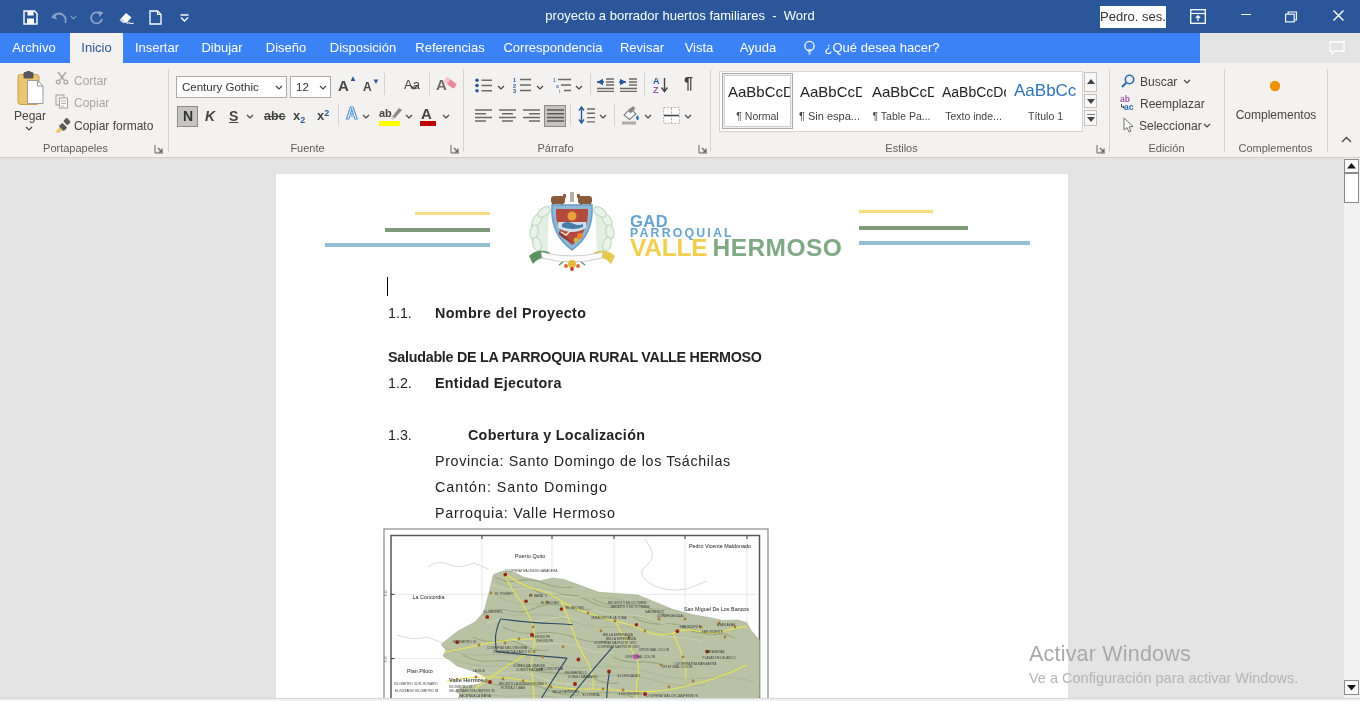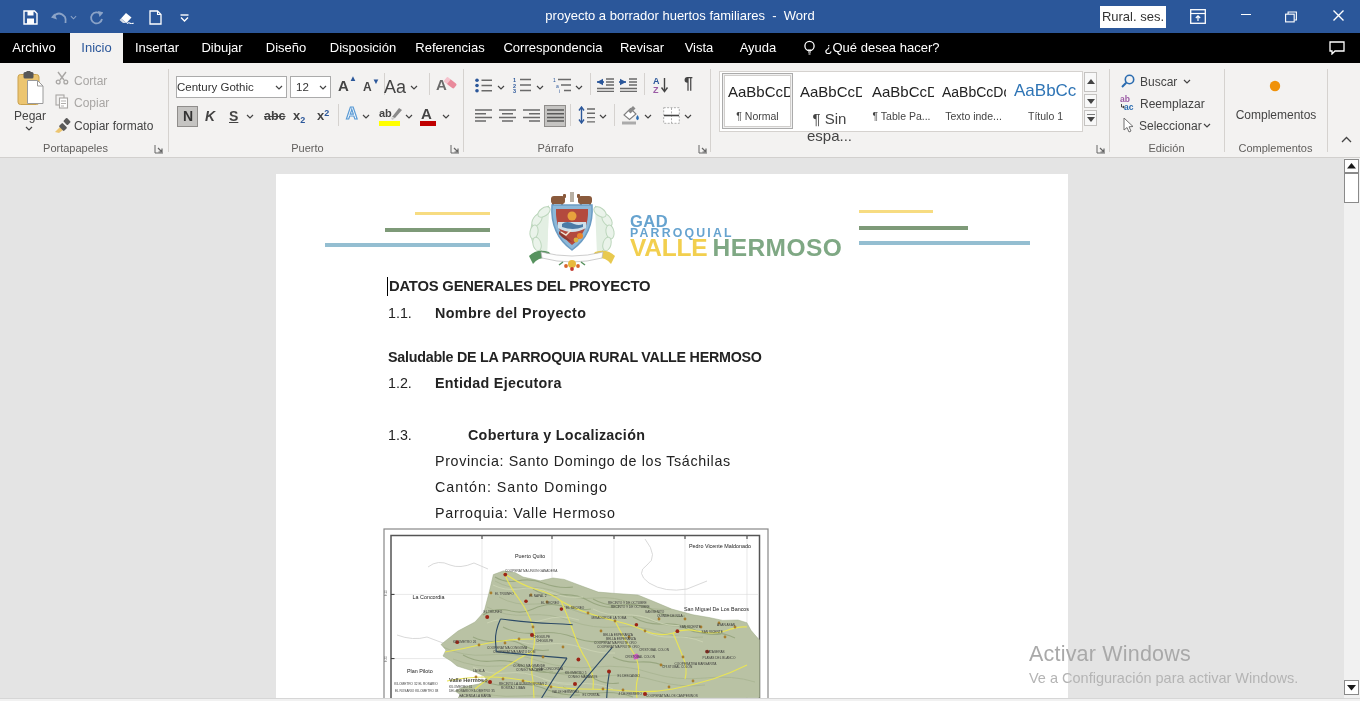--- a/index.html
+++ b/index.html
@@ -2,21 +2,21 @@
 <html><head>
 <meta charset="utf-8">
 <style>
 * { margin:0; padding:0; box-sizing:border-box; }
 html,body { width:1360px; height:701px; overflow:hidden; }
 body { font-family:"Liberation Sans", sans-serif; position:relative; background:#e4e4e4; }
 .abs { position:absolute; }
 
 
 #titlebar { position:absolute; left:0; top:0; width:1360px; height:33px; background:#2b579a; }
-#tabrow { position:absolute; left:0; top:33px; width:1360px; height:30px; background:#000000;padding-left:36px; }
+#tabrow { position:absolute; left:0; top:33px; width:1200px; height:30px; background:#3b82f6;padding-left:36px; }
 .tab { position:absolute; top:0; height:30px; line-height:30px; color:#fff; font-size:13px; text-align:center; }
 #tab-inicio { background:#f3f2f1; color:#2b579a; }
 #titletext { position:absolute; top:8px; left:0; width:1360px; text-align:center; color:#fff; font-size:13px; }
 #inicses { position:absolute; left:1100px; top:6px; width:66px; height:22px; background:#fff; color:#333; font-size:13px; text-align:center; line-height:22px; }
 
 
 #ribbon { position:absolute; left:0; top:63px; width:1360px; height:95px; background:#f3f2f1; border-bottom:1px solid #d2d0ce; }
 .gsep { position:absolute; top:6px; width:1px; height:83px; background:#d5d2cf; }
 .glabel { position:absolute; top:79px; font-size:11px; color:#605e5c; text-align:center; }
 .launcher { position:absolute; top:81px; width:10px; height:10px; }
@@ -84,21 +84,21 @@
     <path d="M1 1 H8.5 L12 4.5 V14 H1 Z" fill="none" stroke="#fff" stroke-width="1.3"></path>
     <path d="M8.5 1 V4.5 H12" fill="none" stroke="#fff" stroke-width="1.1"></path>
   </svg>
 
   <svg class="icon" style="left:180px;top:14px;" width="9" height="8" viewBox="0 0 9 8">
     <path d="M0.5 1 H8.5" stroke="#fff" stroke-width="1.4"></path>
     <path d="M1 3.5 L4.5 7 L8 3.5" fill="none" stroke="#fff" stroke-width="1.3"></path>
   </svg>
 
   <div id="titletext">proyecto a borrador huertos familiares&nbsp;&nbsp;-&nbsp;&nbsp;Word</div>
-  <div id="inicses">Rural. ses.</div>
+  <div id="inicses">Pedro. ses.</div>
 
   <svg class="icon" style="left:1190px;top:9px;" width="16" height="15" viewBox="0 0 16 15">
     <rect x="0.7" y="0.7" width="14.6" height="13.6" fill="none" stroke="#fff" stroke-width="1.3"></rect>
     <path d="M0.7 4.5 H15.3" stroke="#fff" stroke-width="1.2"></path>
     <path d="M8 12 V7 M5.8 9 L8 6.8 L10.2 9" fill="none" stroke="#fff" stroke-width="1.2"></path>
   </svg>
 
   <div style="position:absolute;left:1241px;top:13.5px;width:10px;height:1.6px;background:#fff;"></div>
 
   <svg class="icon" style="left:1285px;top:10.5px;" width="12" height="12" viewBox="0 0 14 13">
@@ -137,22 +137,23 @@
 <div id="ribbon">
 
   <div class="gsep" style="left:168px;"></div>
   <div class="gsep" style="left:463px;"></div>
   <div class="gsep" style="left:710px;"></div>
   <div class="gsep" style="left:1109px;"></div>
   <div class="gsep" style="left:1224px;"></div>
   <div class="gsep" style="left:1327px;"></div>
 
   <div class="glabel" style="left:0px;width:151px;">Portapapeles</div>
-  <div class="glabel" style="left:160px;width:295px;">Puerto</div>
+  <div class="glabel" style="left:160px;width:295px;">Fuente</div>
   <div class="glabel" style="left:432px;width:247px;">Párrafo</div>
+  <div class="glabel" style="left:702px;width:399px;">Estilos</div>
   <div class="glabel" style="left:1109px;width:115px;">Edición</div>
   <div class="glabel" style="left:1224px;width:103px;">Complementos</div>
   <svg class="launcher" style="left:154px;">
       <use href="#dlg"></use>
     </svg>
   <svg class="launcher" style="left:450px;">
       <use href="#dlg"></use>
     </svg>
   <svg class="launcher" style="left:698px;">
       <use href="#dlg"></use>
@@ -187,33 +188,33 @@
   </svg>
   <div class="rbtxt disab" style="position:absolute;left:74px;top:33px;text-align:center;">Copiar</div>
 
   <svg class="icon" style="left:53px;top:54px;" width="18" height="17" viewBox="0 0 18 17">
     <path d="M2 15 L7 10 L10 13 L6 16 Z" fill="#ecc570"></path>
     <rect x="6.5" y="7.5" width="7" height="5" rx="1" transform="rotate(45 10 10)" fill="#5a5a5a"></rect>
     <rect x="11" y="2" width="6" height="5" rx="1" transform="rotate(45 14 4.5)" fill="#5a5a5a"></rect>
   </svg>
   <div class="rbtxt" style="position:absolute;left:74px;top:56px;">Copiar formato</div>
 
-  <div class="combo" style="left:176px;top:13px;width:111px;height:22px;line-height:20px;">Century Gothic</div>
+  <div class="combo" style="left:176px;top:13px;width:111px;height:22px;line-height:20px;padding-left:5px;">Century Gothic</div>
   <svg class="chev" style="left:275px;top:22px;">
       <use href="#chevdn"></use>
     </svg>
   <div class="combo" style="left:290px;top:13px;width:41px;height:22px;line-height:20px;padding-left:5px;">12</div>
   <svg class="chev" style="left:319px;top:22px;">
       <use href="#chevdn"></use>
     </svg>
 
   <div style="position:absolute;left:338px;top:14px;font-size:15px;font-weight:bold;color:#444;">A<span style="position:absolute;left:11px;top:-3px;font-size:8px;color:#2b579a;">▲</span></div>
   <div style="position:absolute;left:363px;top:17px;font-size:12px;font-weight:bold;color:#444;">A<span style="position:absolute;left:9px;top:-3px;font-size:8px;color:#2b579a;">▼</span></div>
   <div style="position:absolute;left:384px;top:10px;width:1px;height:22px;background:#d5d2cf;"></div>
-  <div style="position:absolute;left:384px;top:14px;font-size:18px;color:#444;">Aa</div>
+  <div style="position:absolute;left:404px;top:14px;font-size:13px;color:#444;">Aa</div>
   <svg class="chev" style="left:410px;top:22px;">
       <use href="#chevdn"></use>
     </svg>
   <div style="position:absolute;left:429px;top:10px;width:1px;height:22px;background:#d5d2cf;"></div>
   <svg class="icon" style="left:436px;top:12px;" width="22" height="19" viewBox="0 0 22 19">
     <text x="0" y="15" font-size="15" font-weight="bold" fill="#6a6a6a" font-family="Liberation Sans">A</text>
     <g transform="rotate(38 15 9)">
       <rect x="11" y="5.5" width="9" height="6" rx="1.5" fill="#e98a9b"></rect>
       <rect x="7.5" y="5.5" width="4.5" height="6" rx="1" fill="#f5c2cc"></rect>
     </g>
@@ -336,21 +337,21 @@
   <svg class="chev" style="left:684px;top:51px;">
       <use href="#chevdn"></use>
     </svg>
 
   <div style="position:absolute;left:719px;top:8px;width:364px;height:61px;background:#fff;border:1px solid #d5d2cf;"></div>
   <div style="position:absolute;left:722px;top:10px;width:71px;height:56px;background:#f0f0f0;border:1px solid #ababab;"></div>
   <div style="position:absolute;left:724px;top:12px;width:67px;height:52px;background:#fff;border:1px solid #d0cecc;"></div>
   <div class="stylebig" style="position:absolute;left:728px;top:20px;width:62px;overflow:hidden;font-size:15px;color:#222;">AaBbCcD</div>
   <div style="position:absolute;left:722px;top:47px;width:71px;text-align:center;font-size:10.5px;color:#444;">¶ Normal</div>
   <div class="stylebig" style="position:absolute;left:800px;top:20px;width:62px;overflow:hidden;font-size:15px;color:#222;">AaBbCcD</div>
-  <div style="position:absolute;left:794px;top:47px;width:71px;text-align:center;font-size:15px;color:#444;">¶ Sin espa...</div>
+  <div style="position:absolute;left:794px;top:47px;width:71px;text-align:center;font-size:11px;color:#444;">¶ Sin espa...</div>
   <div class="stylebig" style="position:absolute;left:872px;top:20px;width:62px;overflow:hidden;font-size:15px;color:#222;">AaBbCcD</div>
   <div style="position:absolute;left:866px;top:47px;width:71px;text-align:center;font-size:10.5px;color:#444;">¶ Table Pa...</div>
   <div class="stylebig" style="position:absolute;left:942px;top:21px;width:64px;overflow:hidden;font-size:14px;color:#222;">AaBbCcDd</div>
   <div style="position:absolute;left:938px;top:47px;width:71px;text-align:center;font-size:10.5px;color:#444;">Texto inde...</div>
   <div class="stylebig" style="position:absolute;left:1014px;top:18px;width:64px;overflow:hidden;font-size:17px;color:#2e74b5;">AaBbCc</div>
   <div style="position:absolute;left:1010px;top:47px;width:71px;text-align:center;font-size:10.5px;color:#444;">Título 1</div>
 
   <div style="position:absolute;left:1084px;top:9px;width:13px;height:20px;background:#f8f8f8;border:1px solid #c5c3c1;"></div>
   <div style="position:absolute;left:1084px;top:31px;width:13px;height:14px;background:#f8f8f8;border:1px solid #c5c3c1;"></div>
   <div style="position:absolute;left:1084px;top:47px;width:13px;height:16px;background:#f8f8f8;border:1px solid #c5c3c1;"></div>
@@ -457,21 +458,20 @@
         <circle cx="53" cy="77" r="1.9" fill="#c43a30"></circle>
         <path d="M44 70 l-4 3 M62 70 l4 3" stroke="#57925f" stroke-width="1.5"></path>
       </g>
     </svg>
 
     <div class="abs" style="left:354px;top:38.5px;font-size:16.5px;font-weight:bold;color:#66a3cf;letter-spacing:0.5px;line-height:1;">GAD</div>
     <div class="abs" style="left:354px;top:52.5px;font-size:12.3px;font-weight:bold;color:#66a3cf;letter-spacing:2.2px;line-height:1;">PARROQUIAL</div>
     <div class="abs" style="left:354px;top:62px;font-size:24.5px;font-weight:bold;letter-spacing:-0.2px;line-height:1;white-space:nowrap;"><span style="color:#f2cf4e;">VALLE</span><span style="color:#7fa884;padding-left:5px;letter-spacing:0.45px;">HERMOSO</span></div>
 
     <div class="abs" style="left:111px;top:103px;width:1.2px;height:19px;background:#000;"></div>
-    <div class="doc b" style="left:113px;top:103.5px;font-size:14.8px;letter-spacing:-0.2px;">DATOS GENERALES DEL PROYECTO</div>
     <div class="doc" style="left:112px;top:131px;">1.1.</div>
     <div class="doc b" style="left:159px;top:131px;letter-spacing:0.4px;">Nombre del Proyecto</div>
     <div class="doc b" style="left:112px;top:175px;letter-spacing:-0.25px;">Saludable DE LA PARROQUIA RURAL VALLE HERMOSO</div>
     <div class="doc" style="left:112px;top:201px;">1.2.</div>
     <div class="doc b" style="left:159px;top:201px;letter-spacing:0.3px;">Entidad Ejecutora</div>
     <div class="doc" style="left:112px;top:253px;">1.3.</div>
     <div class="doc b" style="left:159px;top:253px;letter-spacing:0.3px;margin-left:33px;">Cobertura y Localización</div>
     <div class="doc" style="left:159px;top:279px;letter-spacing:0.63px;">Provincia: Santo Domingo de los Tsáchilas</div>
     <div class="doc" style="left:159px;top:305px;letter-spacing:0.97px;">Cantón: Santo Domingo</div>
     <div class="doc" style="left:159px;top:331px;letter-spacing:0.75px;">Parroquia: Valle Hermoso</div>

